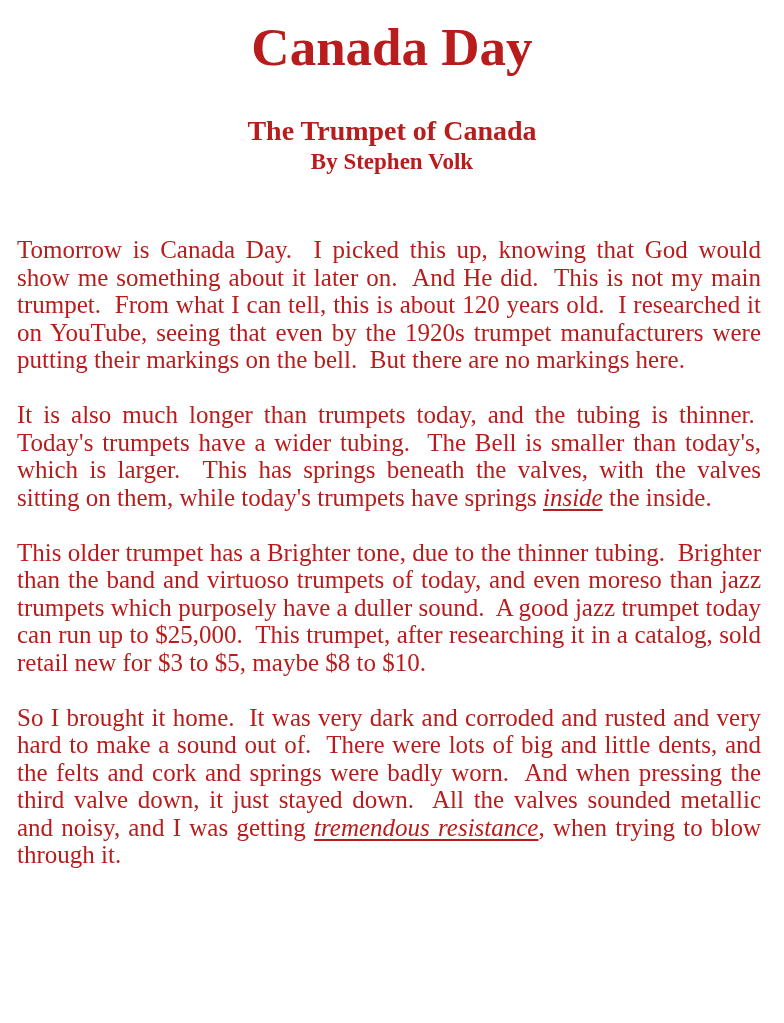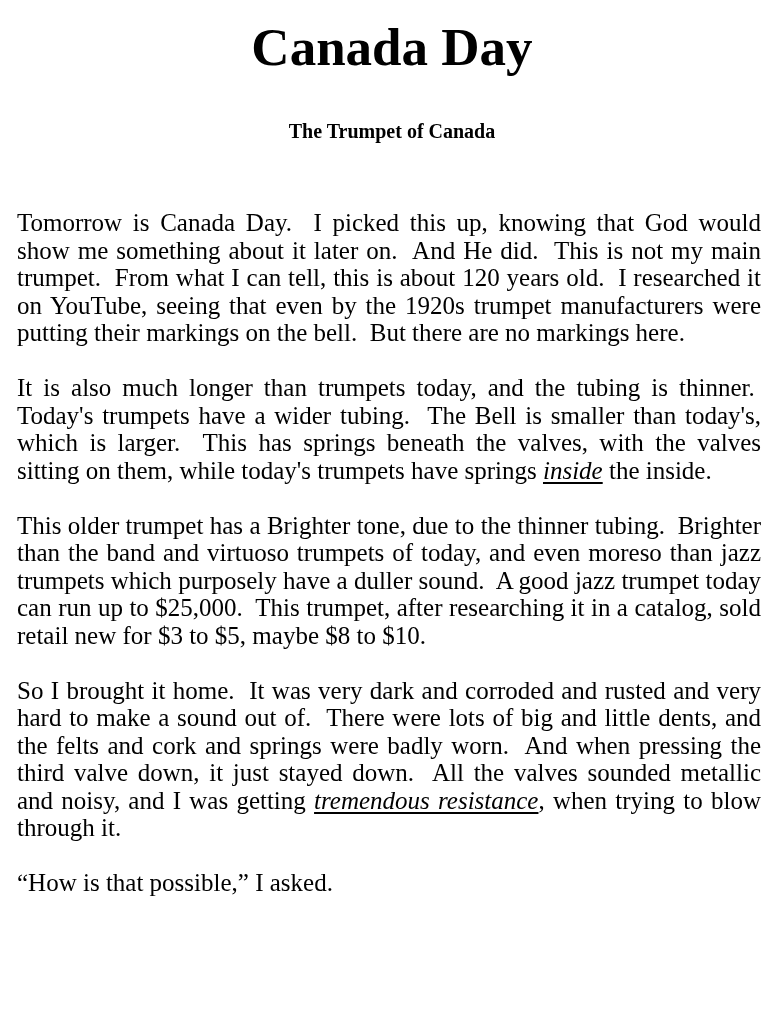--- a/index.html
+++ b/index.html
@@ -5,37 +5,37 @@
   html, body {
     margin: 0;
     padding: 0;
     background: #ffffff;
   }
   .page {
     position: relative;
     width: 784px;
     height: 1023px;
     background: #ffffff;
-    color: #000000;
+    color: #b91c1c;
     font-family: "Liberation Serif", "DejaVu Serif", serif;
     overflow: hidden;
     box-sizing: border-box;
   }
   .doc-title {
     margin: 0;
     padding-top: 19px;
     font-size: 53px;
     line-height: 57px;
     font-weight: bold;
     text-align: center;
     letter-spacing: 0px;
   }
   .doc-subtitle {
     margin: 38px 0 0 0;
-    font-size: 20px;
+    font-size: 28px;
     line-height: 34px;
     font-weight: bold;
     text-align: center;
   }
   .doc-byline {
     margin: 0;
     font-size: 23px;
     line-height: 27px;
     font-weight: bold;
     text-align: center;
@@ -58,20 +58,20 @@
     text-underline-offset: 3px;
     font-style: italic;
   }
 </style>
 </head>
 <body>
 
 <div class="page">
   <h1 class="doc-title">Canada Day</h1>
   <h2 class="doc-subtitle">The Trumpet of Canada</h2>
+  <h3 class="doc-byline">By Stephen Volk</h3>
   <div class="doc-body">
       <p><span>Tomorrow is Canada Day.&nbsp; I picked this up, knowing that God would show me something about it later on.&nbsp; And He did.&nbsp; This is not my main trumpet.&nbsp; From what I can tell, this is about 120 years old.&nbsp; I researched it on YouTube, seeing that even by the 1920s trumpet manufacturers were putting their markings on the bell.&nbsp; But there are no markings here.</span></p>
       <p><span>It is also much longer than trumpets today, and the tubing is thinner.&nbsp; Today's trumpets have a wider tubing.&nbsp; The Bell is smaller than today's, which is larger.&nbsp; This has springs beneath the valves, with the valves sitting on them, while today's trumpets have springs </span><span class="u">inside</span><span> the inside.</span></p>
       <p><span>This older trumpet has a Brighter tone, due to the thinner tubing.&nbsp; Brighter than the band and virtuoso trumpets of today, and even moreso than jazz trumpets which purposely have a duller sound.&nbsp; A good jazz trumpet today can run up to $25,000.&nbsp; This trumpet, after researching it in a catalog, sold retail new for $3 to $5, maybe $8 to $10.</span></p>
       <p><span>So I brought it home.&nbsp; It was very dark and corroded and rusted and very hard to make a sound out of.&nbsp; There were lots of big and little dents, and the felts and cork and springs were badly worn.&nbsp; And when pressing the third valve down, it just stayed down.&nbsp; All the valves sounded metallic and noisy, and I was getting </span><span class="u">tremendous resistance</span><span>, when trying to blow through it.</span></p>
-      <p><span>“How is that possible,” I asked.</span></p>
     </div>
 </div>
 
 </body></html>

